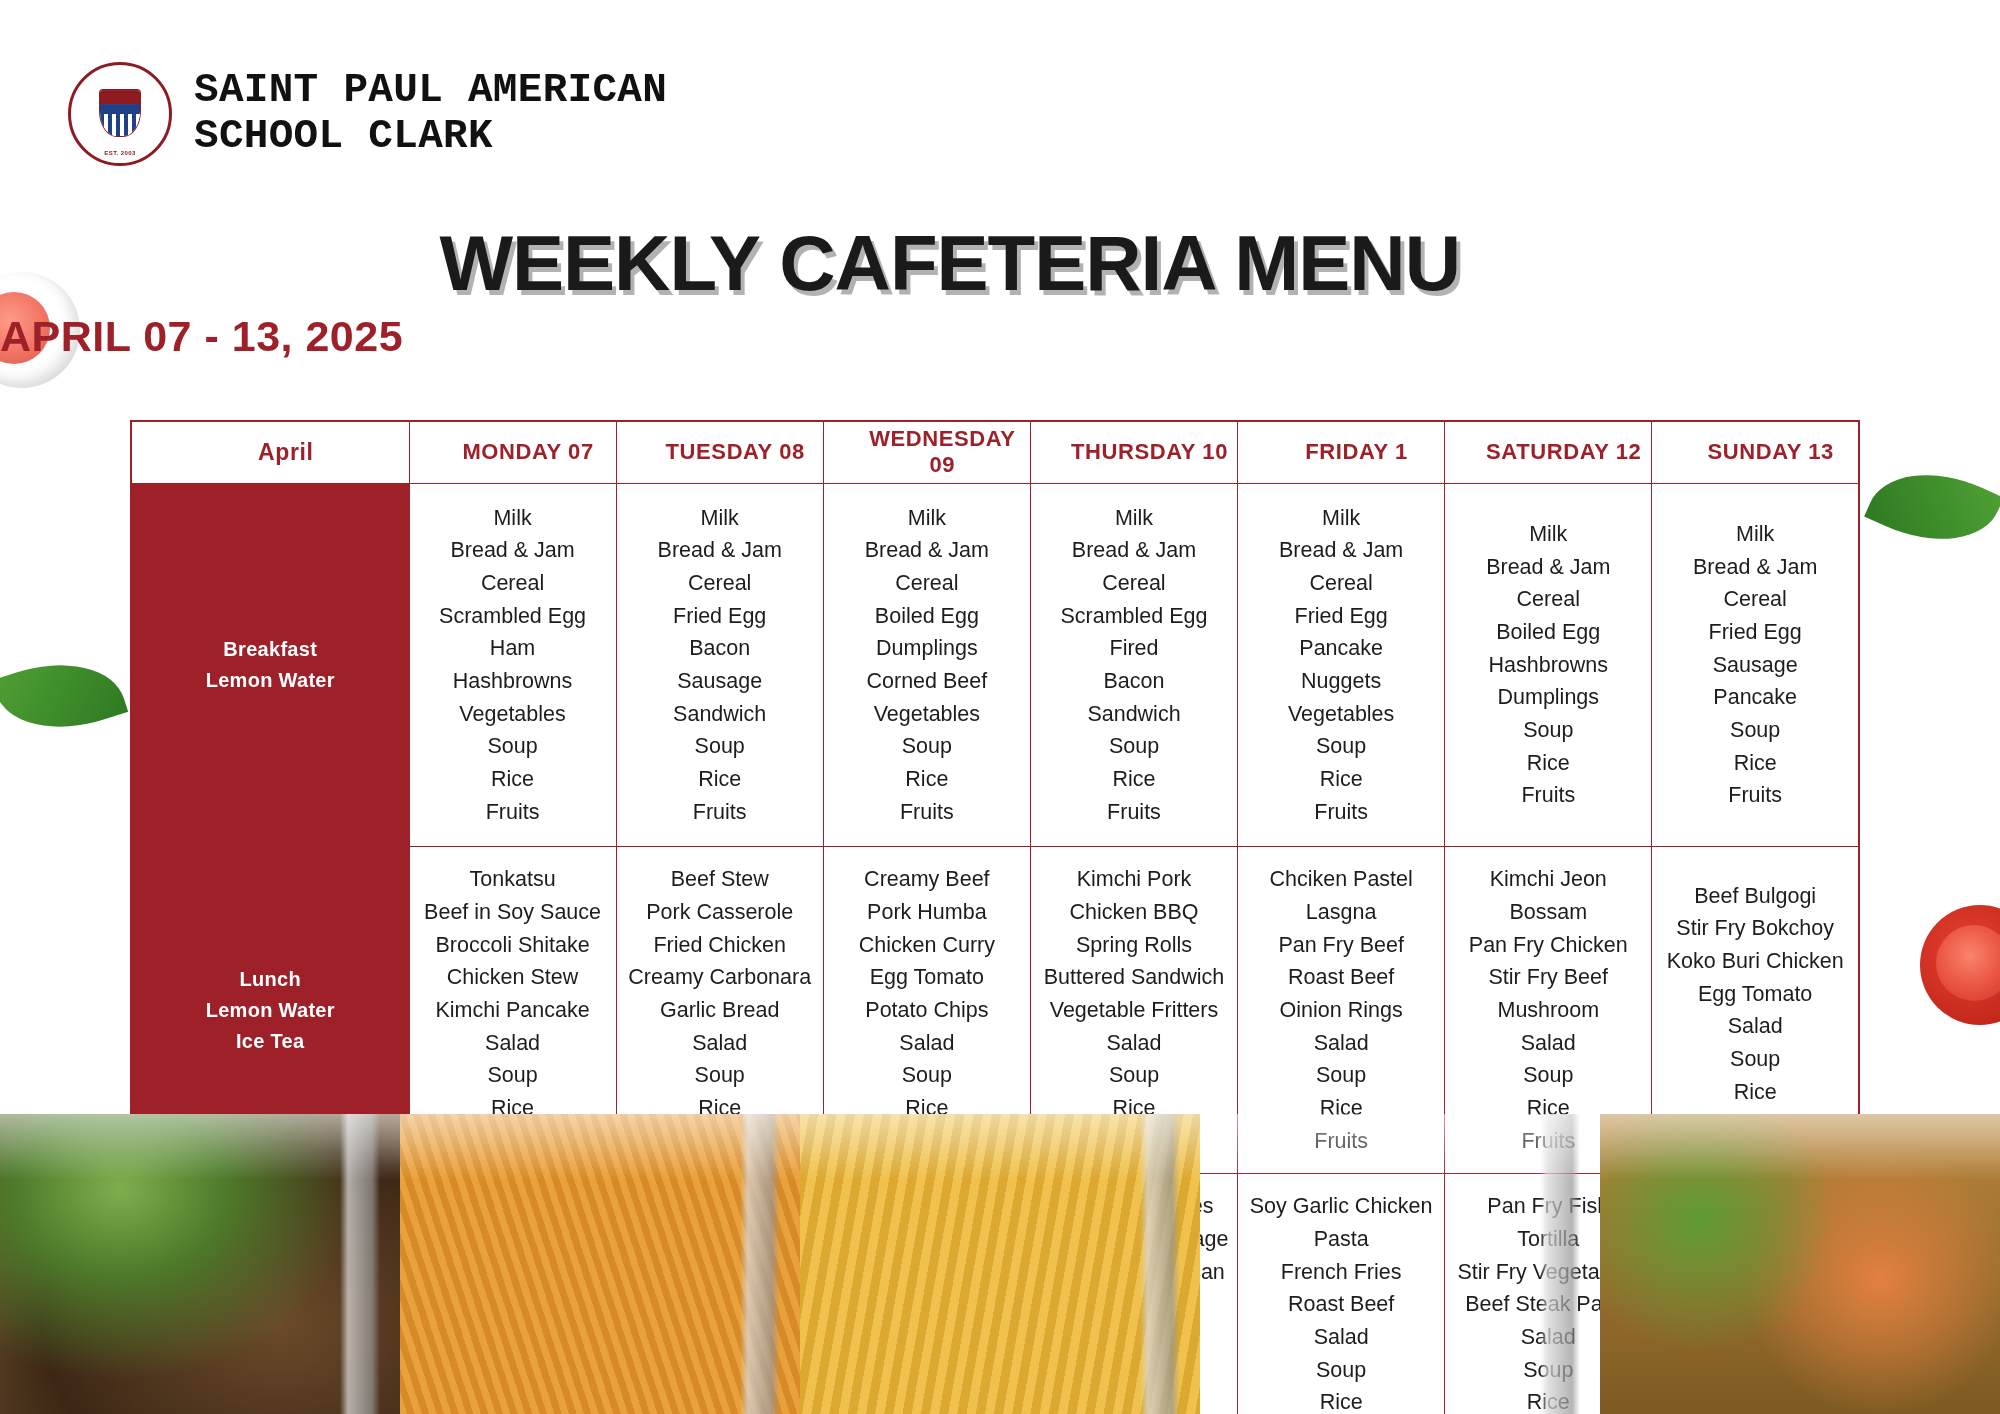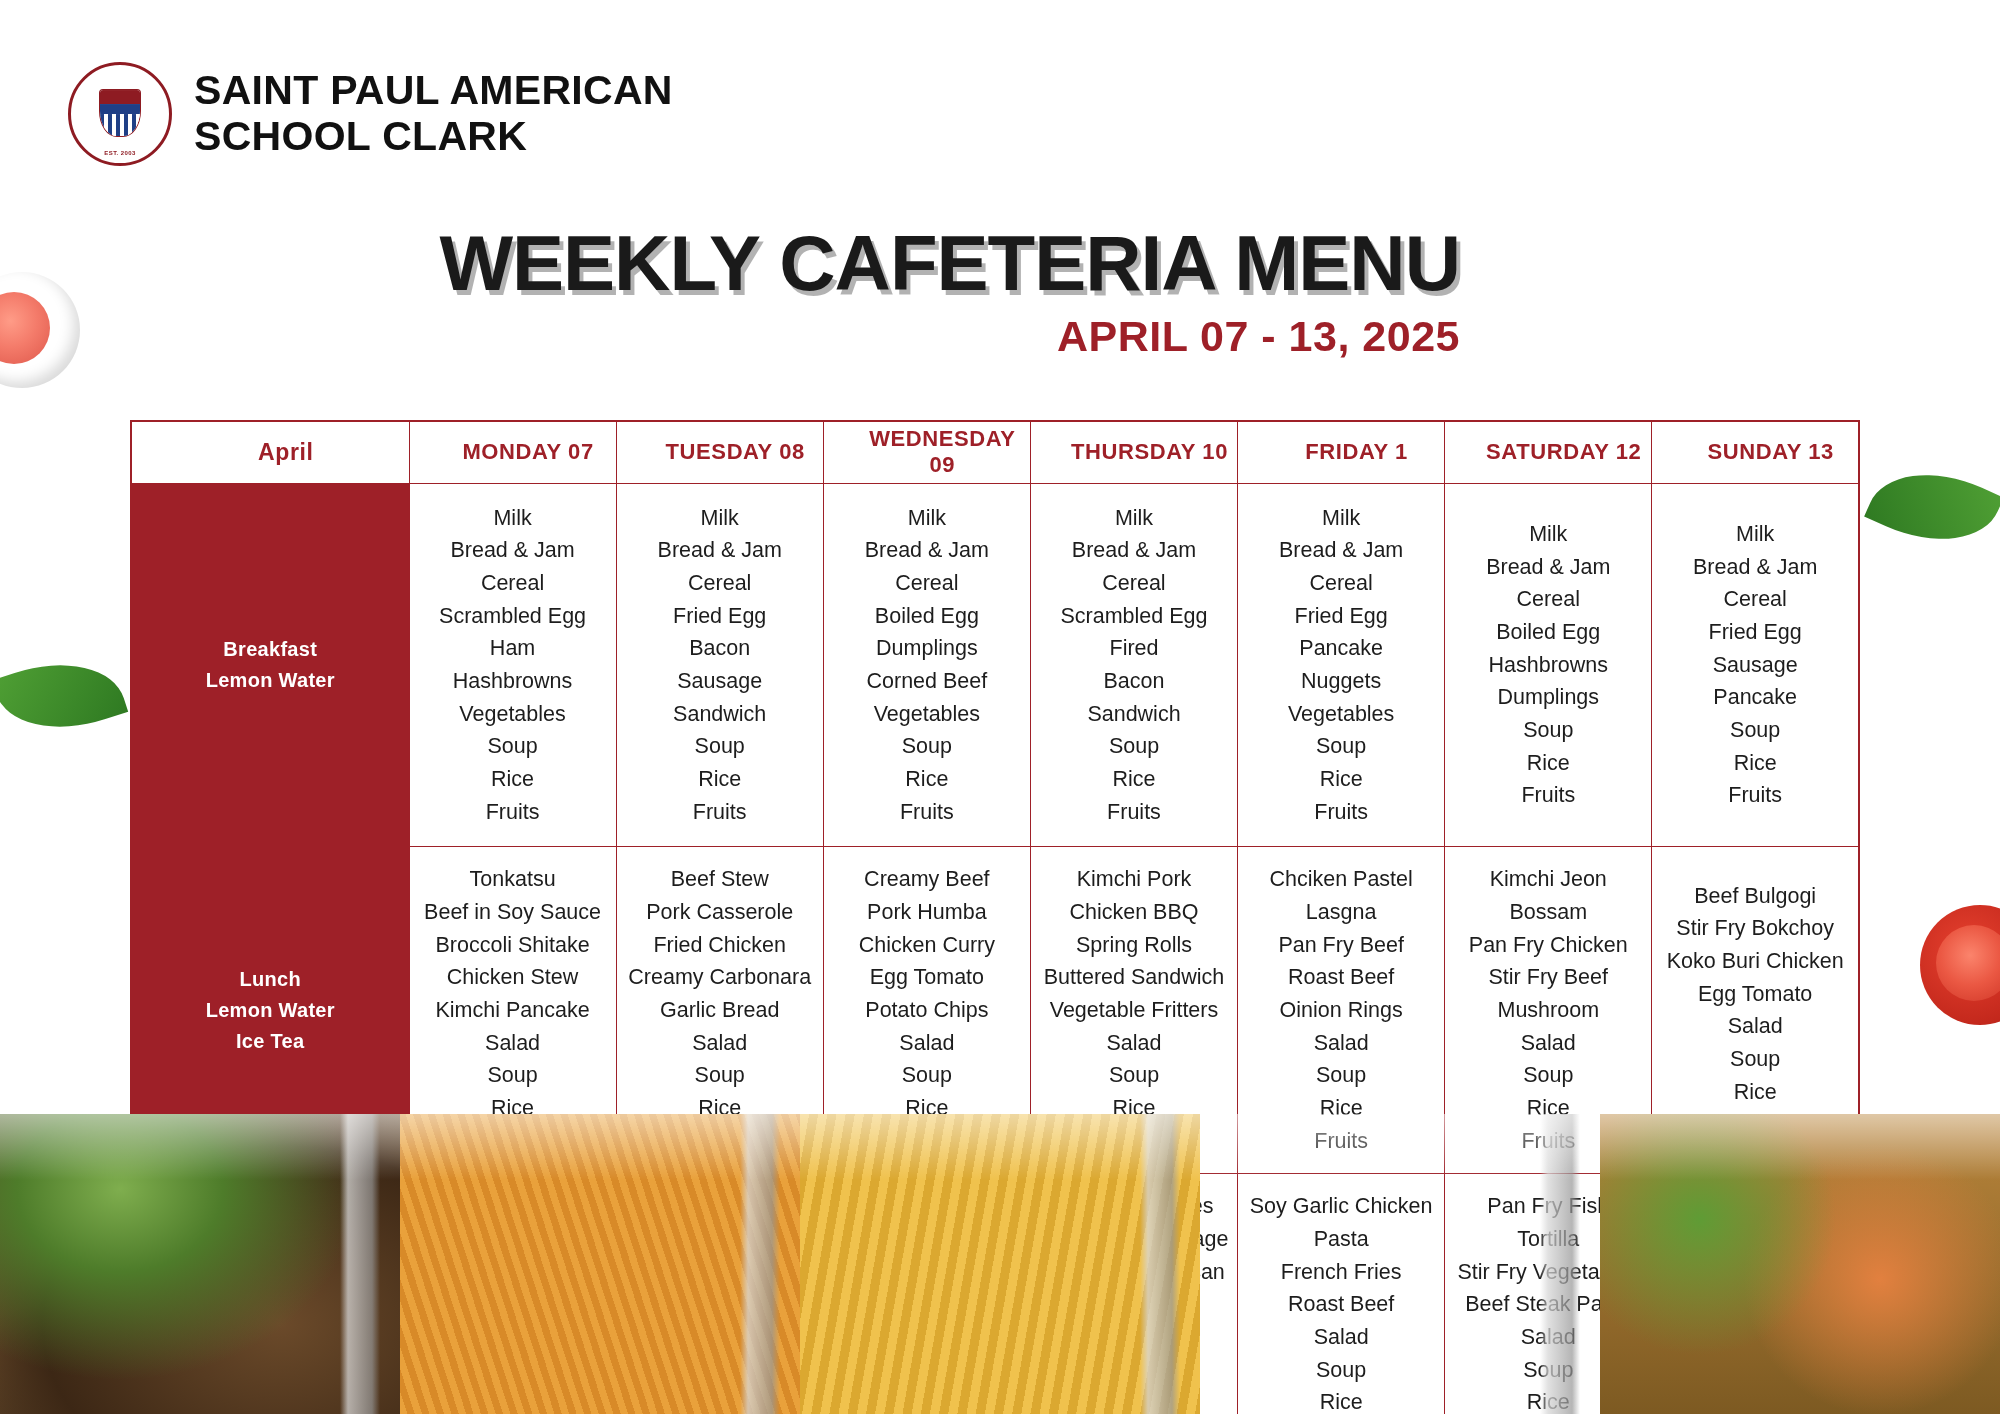--- a/index.html
+++ b/index.html
@@ -117,21 +117,21 @@
   }
   .crest .shield .band-red { position:absolute; left:0; top:0; width:100%; height:14px; background:#8e1b22; }
   .crest .shield .band-blue { position:absolute; left:0; top:14px; width:100%; height:10px; background:#1f3f86; }
   .crest .shield .stripes { position:absolute; left:0; top:24px; width:100%; height:24px;
      background: repeating-linear-gradient(90deg, #1f3f86 0 4px, #ffffff 4px 8px); }
   .crest .est {
     position: absolute; left: 50%; bottom: 7px; transform: translateX(-50%);
     font-size: 6px; color: #8e1b22; letter-spacing: .4px; font-weight: bold;
   }
   .school-name {
-    font-family: Liberation Sans, sans-serif;
+    font-family: Liberation Mono, monospace;
     font-weight: bold;
     font-size: 41px;
     line-height: 1.12;
     color: #111111;
     letter-spacing: .3px;
   }
 
   
   .photo-frame {
     position: absolute; right: 0px; top: 18px;
@@ -175,21 +175,21 @@
     position: absolute; left: 0; top: 218px; width: 1460px;
     text-align: right;
     font-size: 78px; font-weight: bold;
     letter-spacing: -1px;
     color: #1a1a1a;
     font-family: "Liberation Sans", sans-serif;
     text-shadow: 4px 5px 0 rgba(0,0,0,.30);
   }
   .sub-title {
     position: absolute; left: 0; top: 312px; width: 1460px;
-    text-align: right;
+    text-align: left;
     font-size: 43px; font-weight: bold;
     color: #9e2028;
     letter-spacing: .5px;
   }
 
   
   .menu-table-wrap {
     position: absolute; left: 130px; top: 420px;
     width: 1730px;
   }

